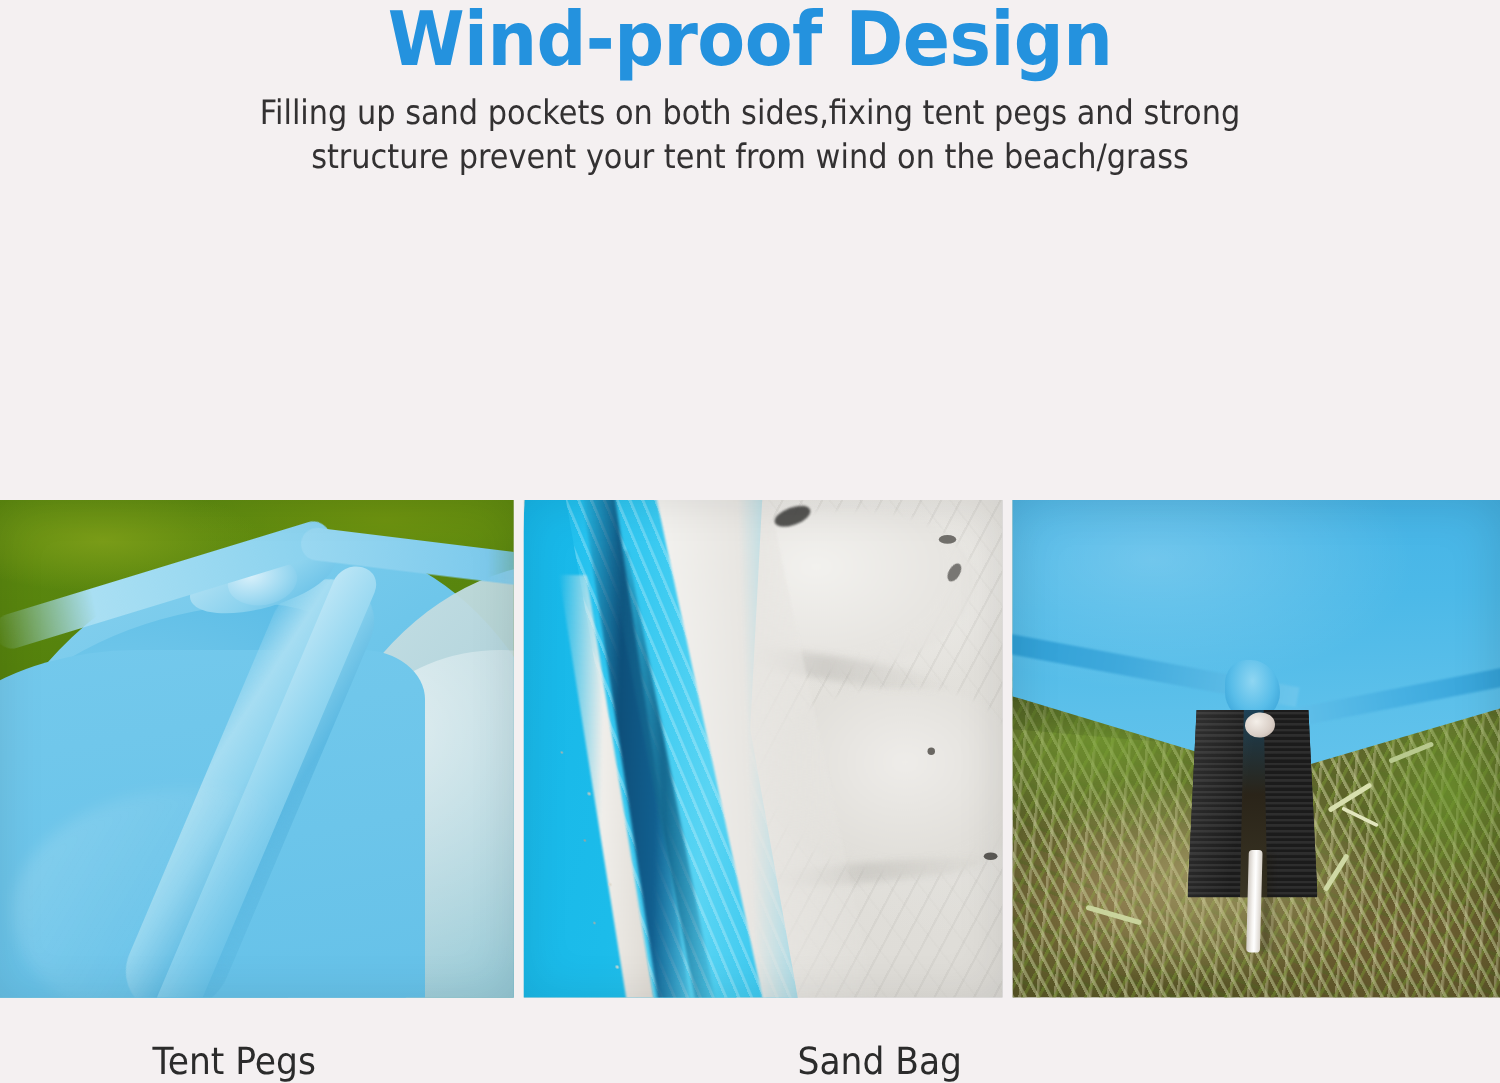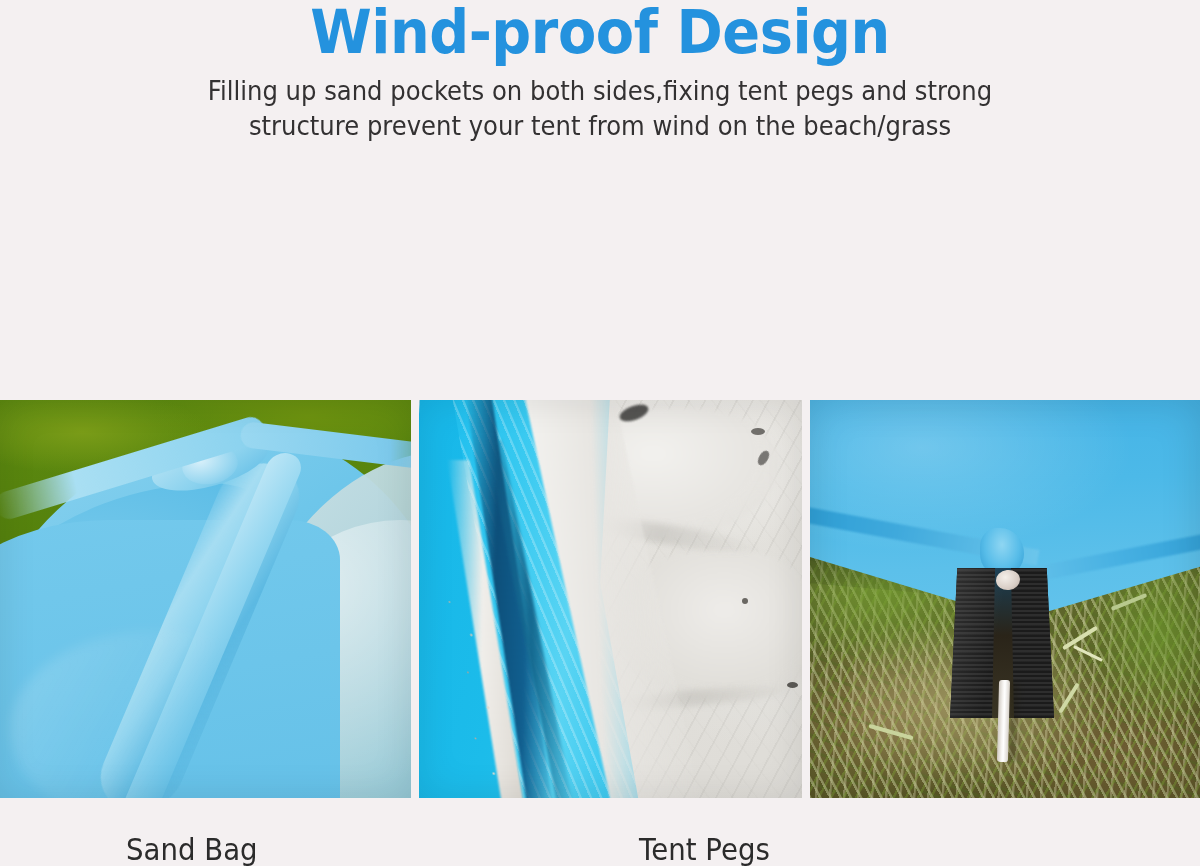--- a/index.html
+++ b/index.html
@@ -469,19 +469,19 @@
       <div class="layer p3-blade3"></div>
       <div class="layer p3-blade4"></div>
       <div class="layer p3-blade5"></div>
       <div class="layer p3-vign"></div>
     </div>
   </div>
 
 </div>
 
 <div class="captions">
+  <div class="caption-cell cap-3">
+    <span class="caption-text">Tent Pegs</span>
+  </div>
   <div class="caption-cell cap-2">
     <span class="caption-text">Sand Bag</span>
   </div>
-  <div class="caption-cell cap-3">
-    <span class="caption-text">Tent Pegs</span>
-  </div>
 </div>
 
 </body></html>

